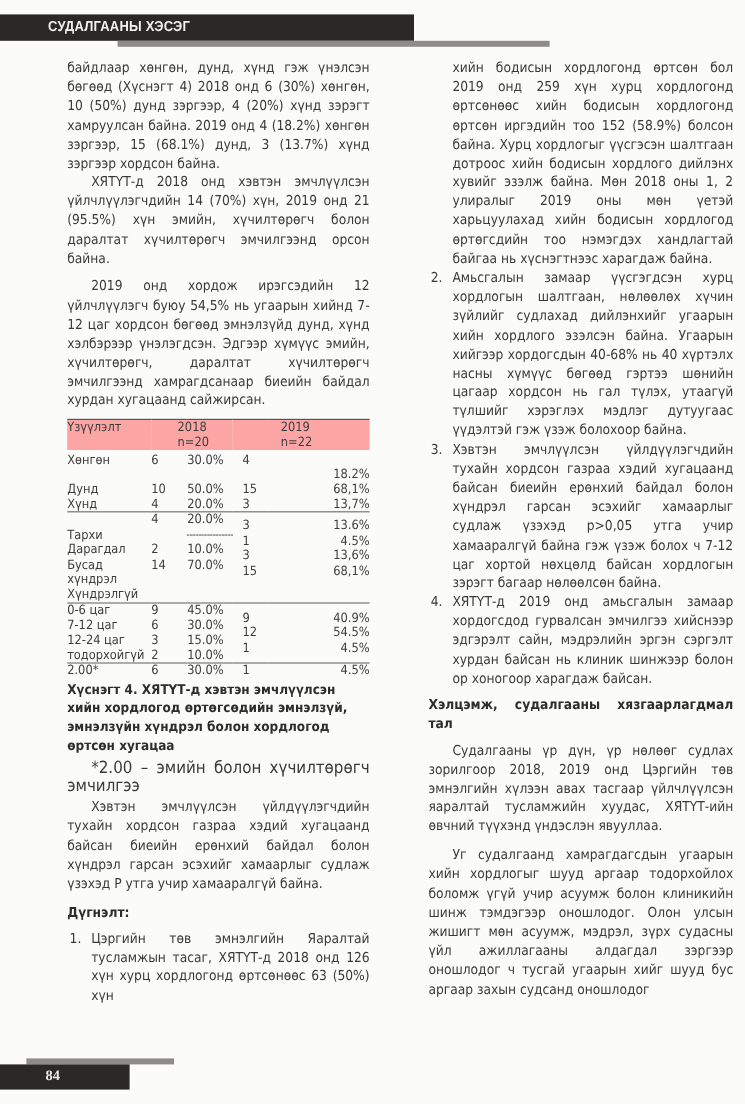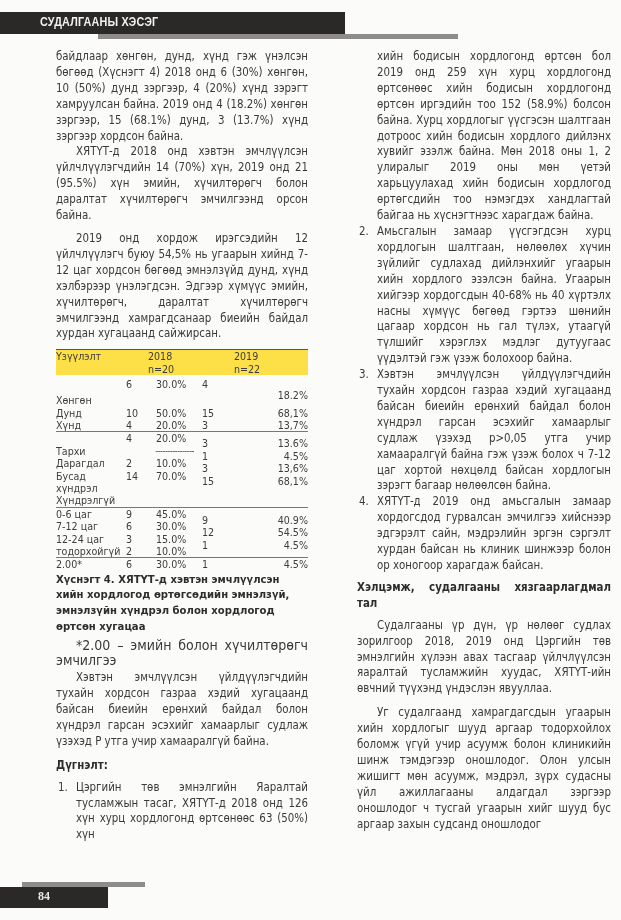--- a/index.html
+++ b/index.html
@@ -15,21 +15,21 @@
 
   .col{position:absolute;font-size:11.4px;line-height:15.9px;}
   .col p{margin:0;text-align:justify;}
   .left{left:56px;top:49px;width:252px;}
   .right{left:357px;top:49px;width:254px;}
   .ind{text-indent:20px;}
   .sp{margin-top:7px !important;}
 
   table.t{width:252px;border-collapse:collapse;font-size:10.6px;line-height:12.4px;margin-top:7px;color:#3d3d3d;}
   table.t td{padding:0;vertical-align:top;}
-  .th-row td{background:#fde047;border-top:1.5px solid #555;padding-top:2px;padding-bottom:2px;}
+  .th-row td{background:#fca5a5;border-top:1.5px solid #555;padding-top:2px;padding-bottom:2px;}
   .grp td{border-top:1.5px solid #777;}
   .bot td{border-bottom:1.5px solid #555;}
   .c1{width:70px;} .c2{width:30px;} .c3{width:38px;text-align:left;}
   .c4{width:22px;padding-left:8px !important;} .c5{text-align:right;}
   .caption{font-weight:bold;color:#2d2d2d;font-size:11.2px;line-height:15.6px;margin-top:1px !important;}
   .note{font-size:14px;line-height:15px;}
   .heading{font-weight:bold;color:#2d2d2d;margin-top:8px !important;}
   ol{margin:0;padding:0;list-style:none;}
   ol li{position:relative;padding-left:20px;text-align:justify;}
   ol li .num{position:absolute;left:2px;top:0;}
@@ -54,21 +54,21 @@
       <td colspan="2" style="padding-left:22px">
         <div>2018</div>
             <div>n=20</div>
           </td>
       <td colspan="2" style="padding-left:40px">
         <div>2019</div>
             <div>n=22</div>
           </td>
     </tr>
     <tr>
-          <td class="c1" style="padding-top:19px">Хөнгөн</td>
+          <td class="c1" style="padding-top:3px">Хөнгөн</td>
           <td class="c2" style="padding-top:3px">6</td>
           <td class="c3" style="padding-top:3px">30.0%</td>
           <td class="c4" style="padding-top:3px">4</td>
           <td class="c5" style="padding-top:14px">18.2%</td>
         </tr>
     <tr>
           <td class="c1">Дунд</td>
           <td class="c2">10</td>
           <td class="c3">50.0%</td>
           <td class="c4">15</td>

